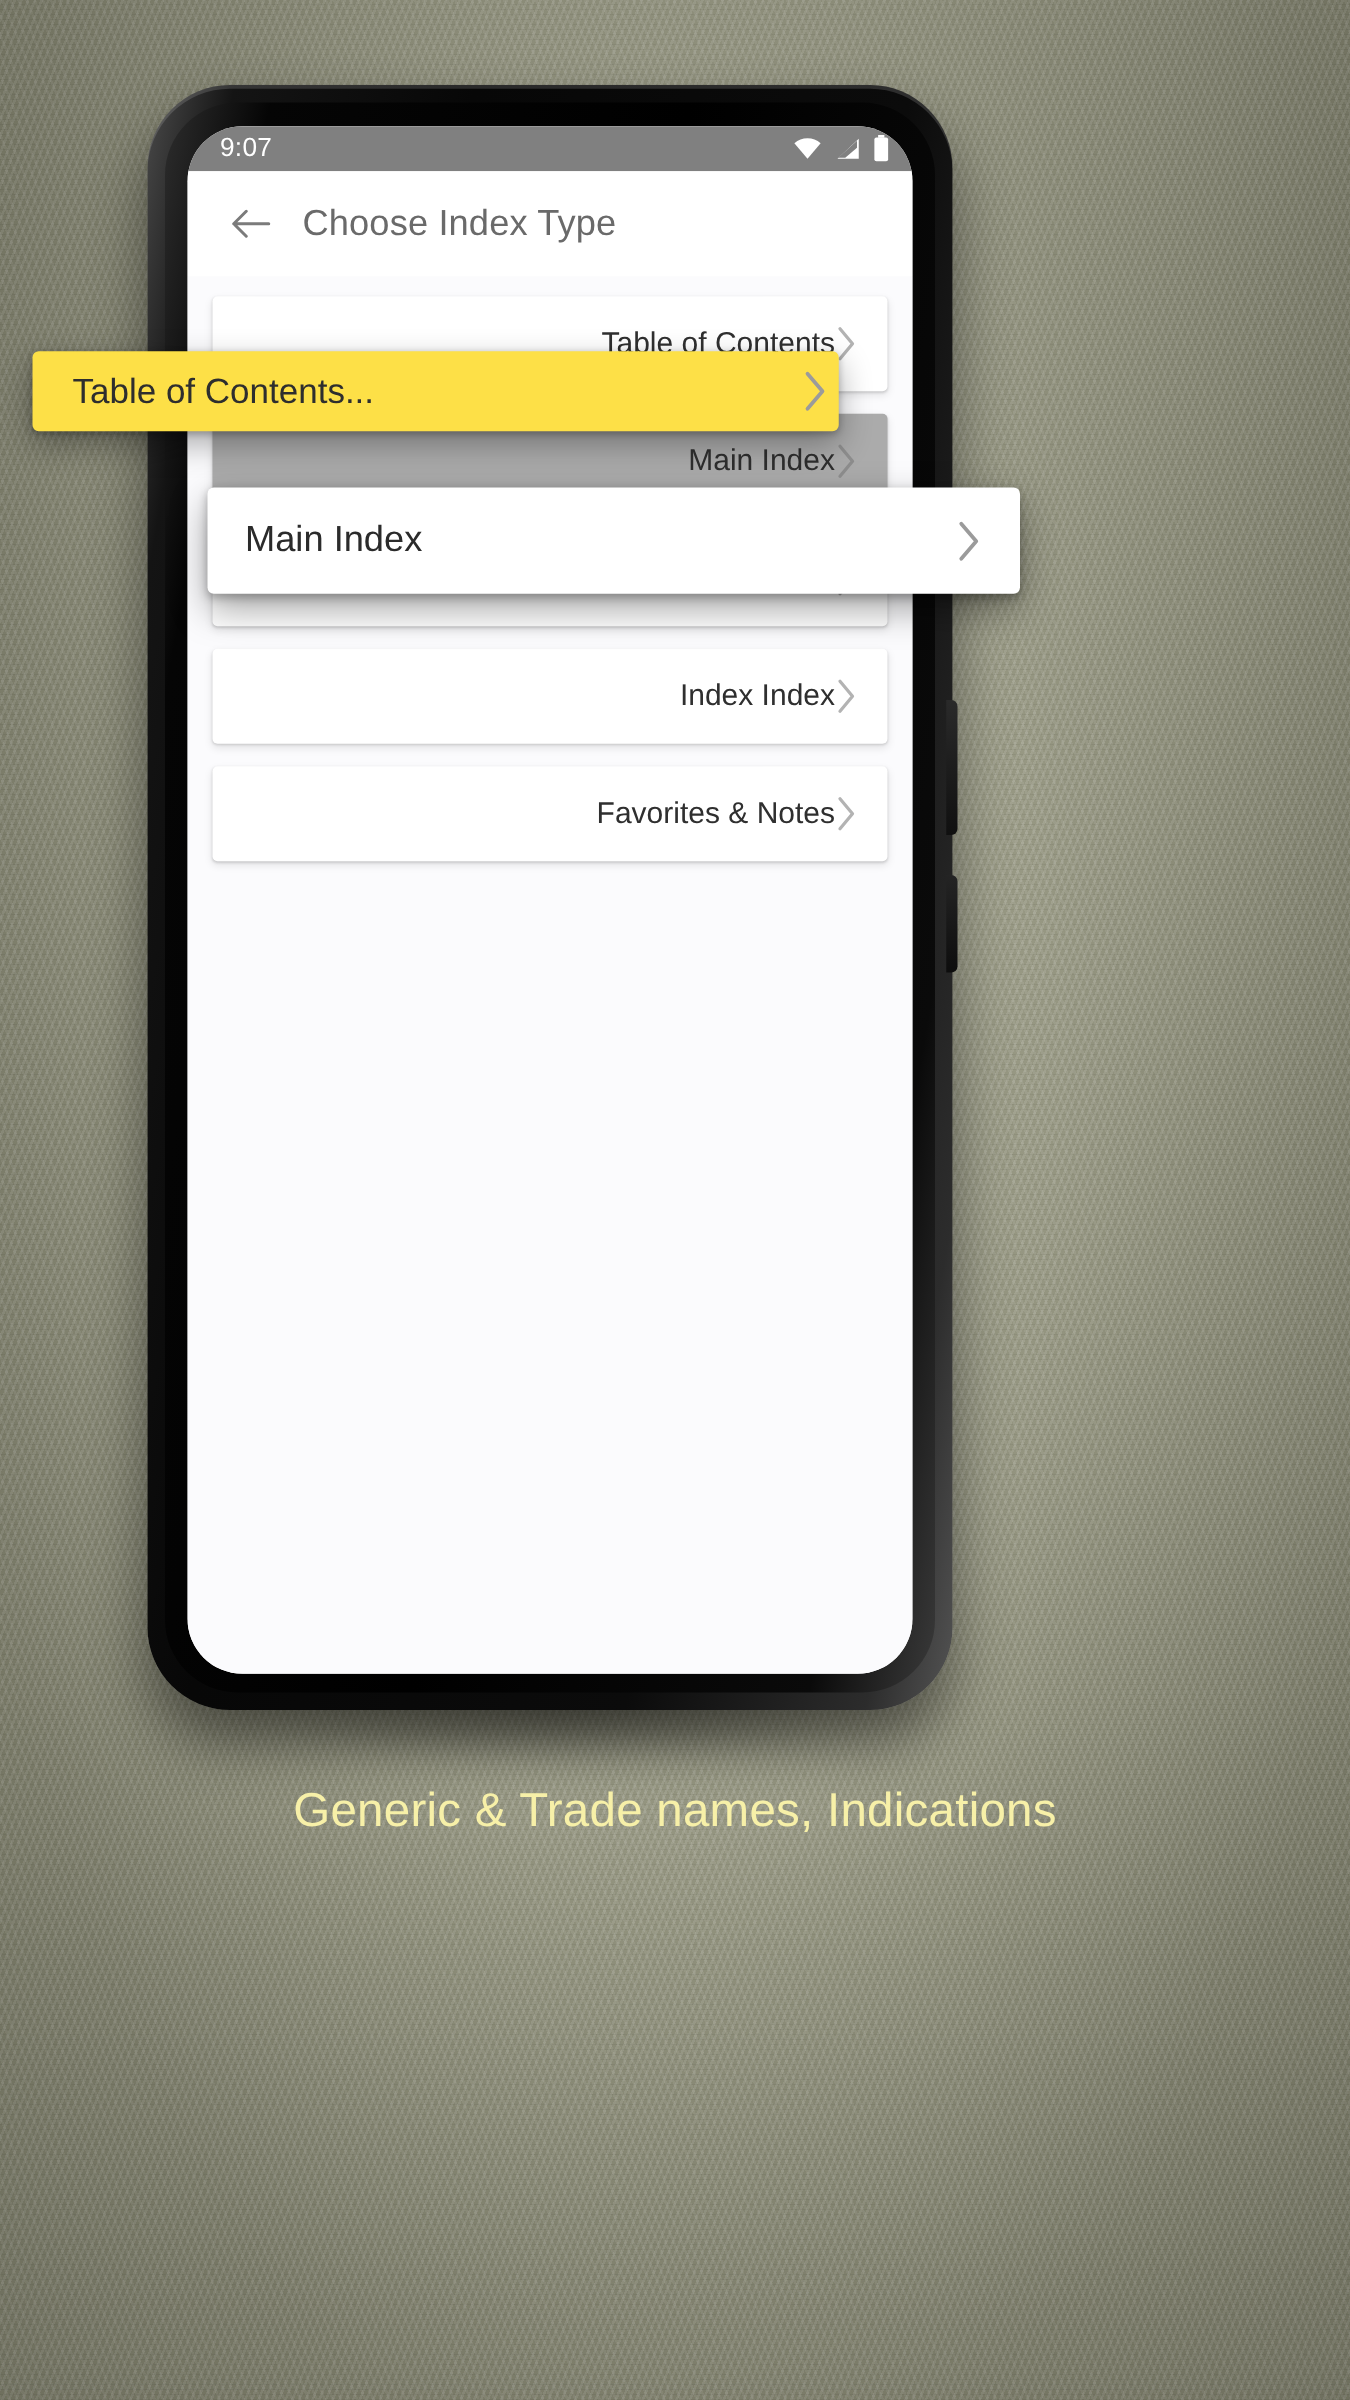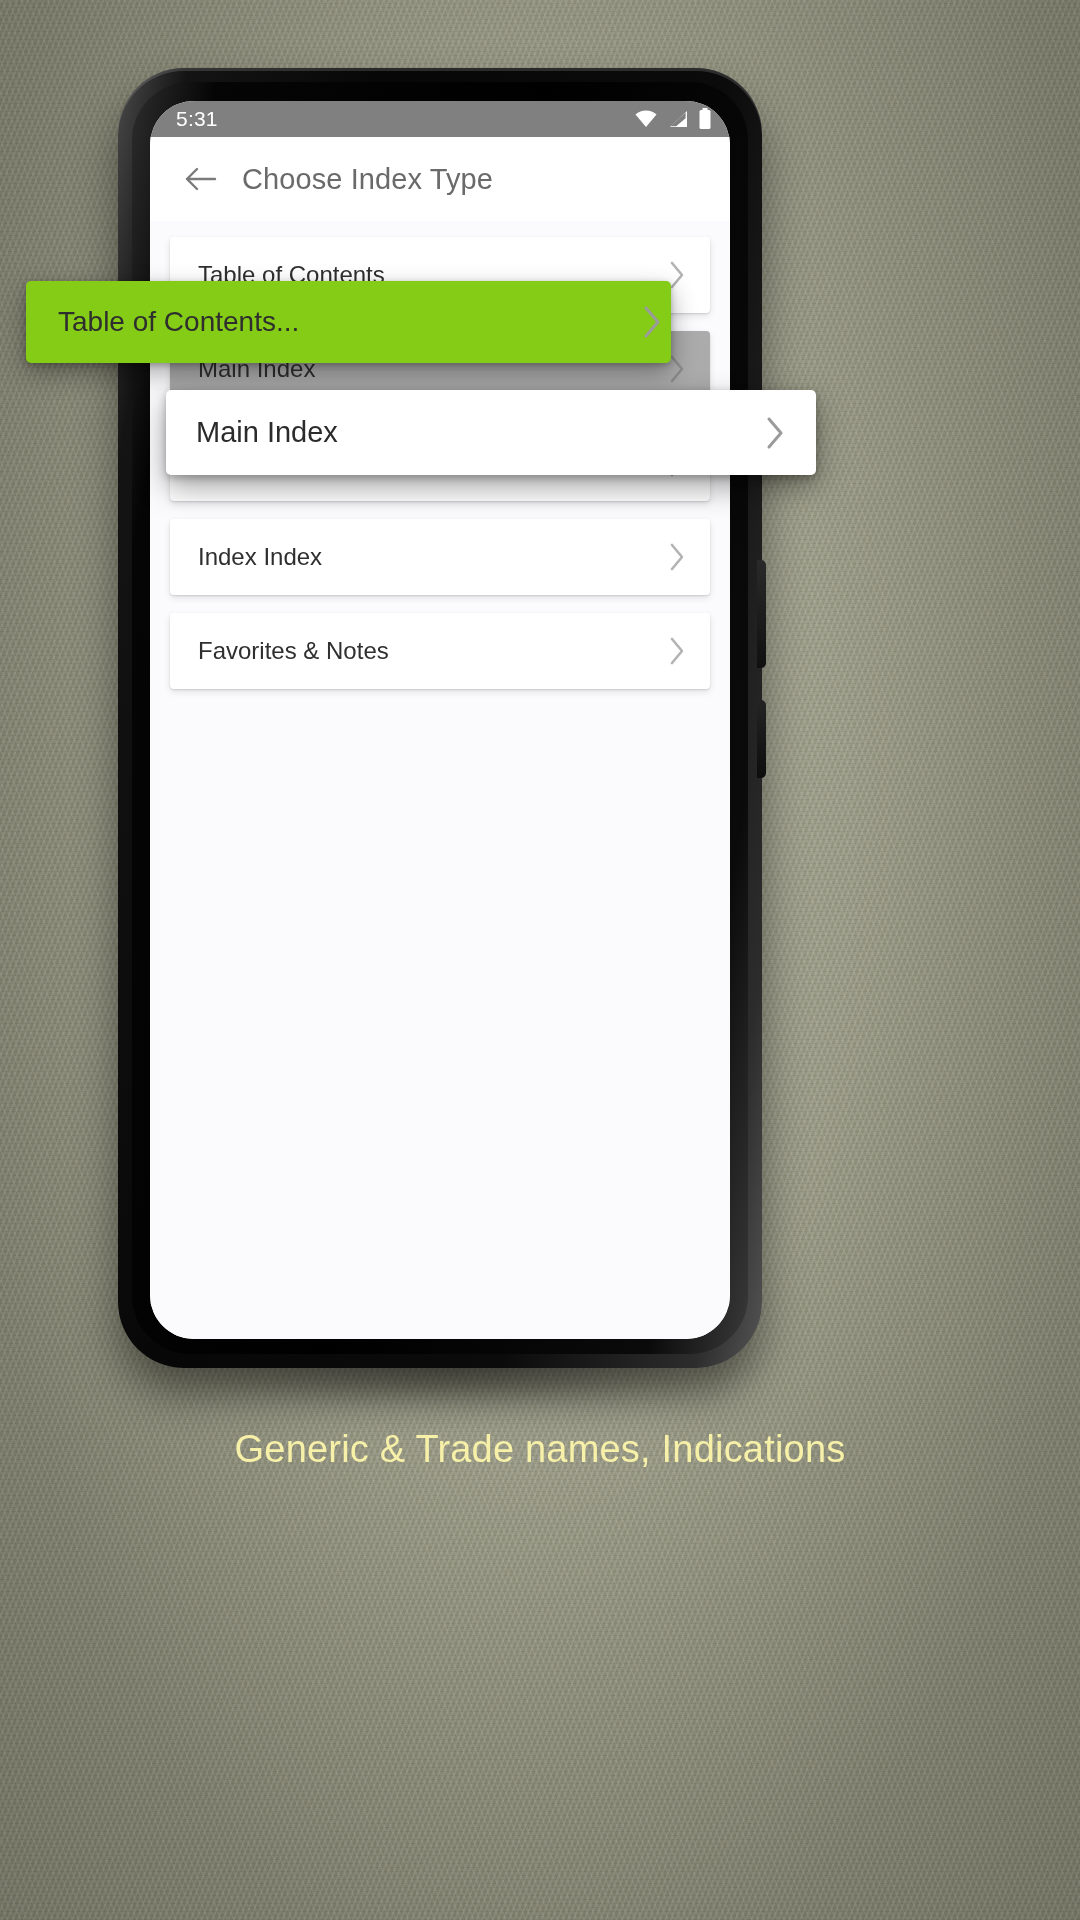--- a/index.html
+++ b/index.html
@@ -93,30 +93,31 @@
   }
   .list-card{
     position:relative;
     height:76px;
     background:#fff;
     border-radius:4px;
     box-shadow:0 1px 2px rgba(0,0,0,.13), 0 3px 7px rgba(0,0,0,.10);
     display:flex; align-items:center;
     padding:0 24px 0 28px;
     margin-bottom:18px;
+    text-align:right;
   }
   .list-card.highlight{ background:#ababab; }
   .list-label{ font-size:24px; color:#2f2f2f; flex:1; }
   .chev{ color:#b3b3b3; display:block; }
   .list-card.highlight .chev{ color:#8e8e8e; }
 
   
   #overlay-toc{
-    position:absolute; left:26px; top:281px; width:645px; height:82px;
-    background:#84cc16; border-radius:5px;
+    position:absolute; left:26px; top:281px; width:645px; height:64px;
+    background:#fde047; border-radius:5px;
     box-shadow:0 10px 26px rgba(0,0,0,.33), 0 2px 6px rgba(0,0,0,.24);
     display:flex; align-items:center; padding:0 8px 0 32px;
     z-index:40;
   }
   #overlay-toc .ov-label{ font-size:28px; color:#2e2e2e; flex:1; }
 
   #overlay-main{
     position:absolute; left:166px; top:390px; width:650px; height:85px;
     background:#fff; border-radius:5px;
     box-shadow:0 12px 30px rgba(0,0,0,.36), 0 3px 8px rgba(0,0,0,.26);
@@ -146,21 +147,21 @@
 
 <div id="phone-shadow"></div>
 <div id="phone"></div>
 <div id="phone-inner"></div>
 <div id="power-button"></div>
 <div id="volume-button"></div>
 
 <div id="phone-screen">
 
   <div id="status-bar">
-    <span id="status-time">5:31</span>
+    <span id="status-time">9:07</span>
     <span id="status-icons">
       <svg class="sb-ico" width="24" height="20" viewBox="0 0 24 20">
         <path d="M12 18 L1.5 5.5 A16 16 0 0 1 22.5 5.5 Z" fill="#ffffff"></path>
       </svg>
       <svg class="sb-ico" width="22" height="20" viewBox="0 0 22 20">
         <path d="M20 2 L20 18 L3 18 Z" fill="#ffffff"></path>
         <path d="M3.5 17.2 L18.6 3.6 L18.6 9.2 L9.2 17.2 Z" fill="#808080"></path>
       </svg>
       <svg class="sb-ico" width="14" height="22" viewBox="0 0 14 22">
         <rect x="4.5" y="0" width="5" height="2.2" fill="#ffffff"></rect>

